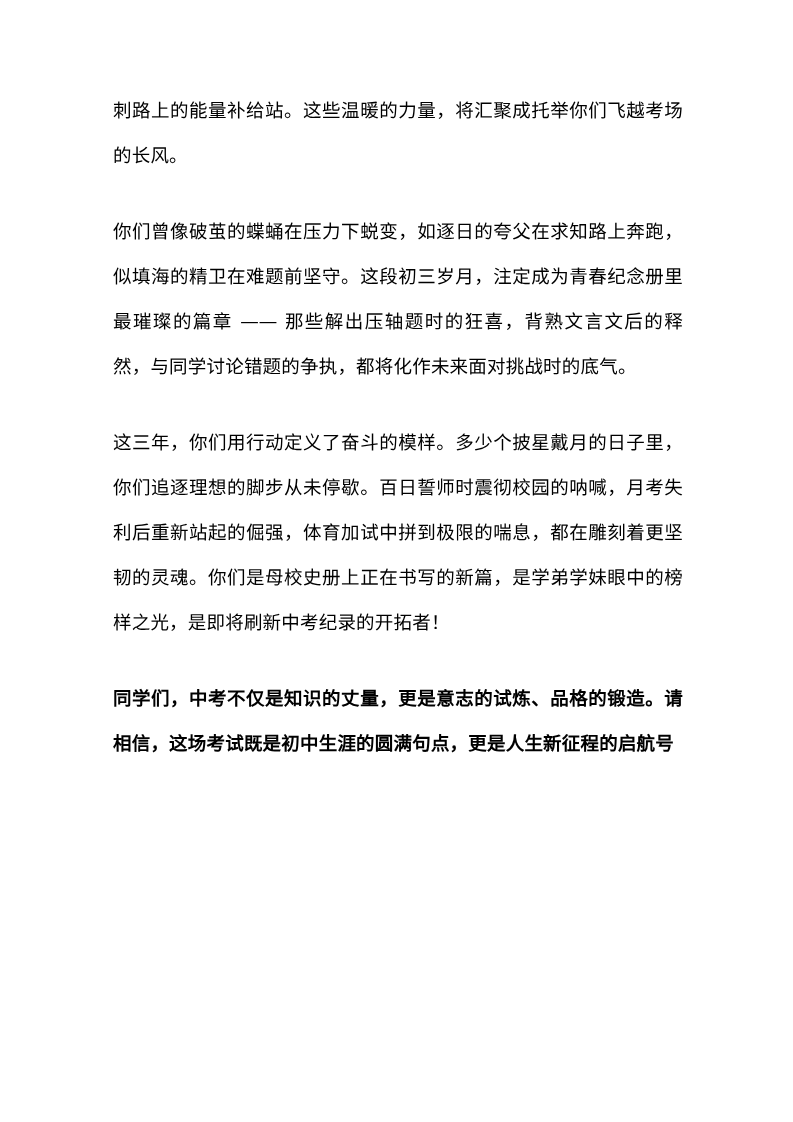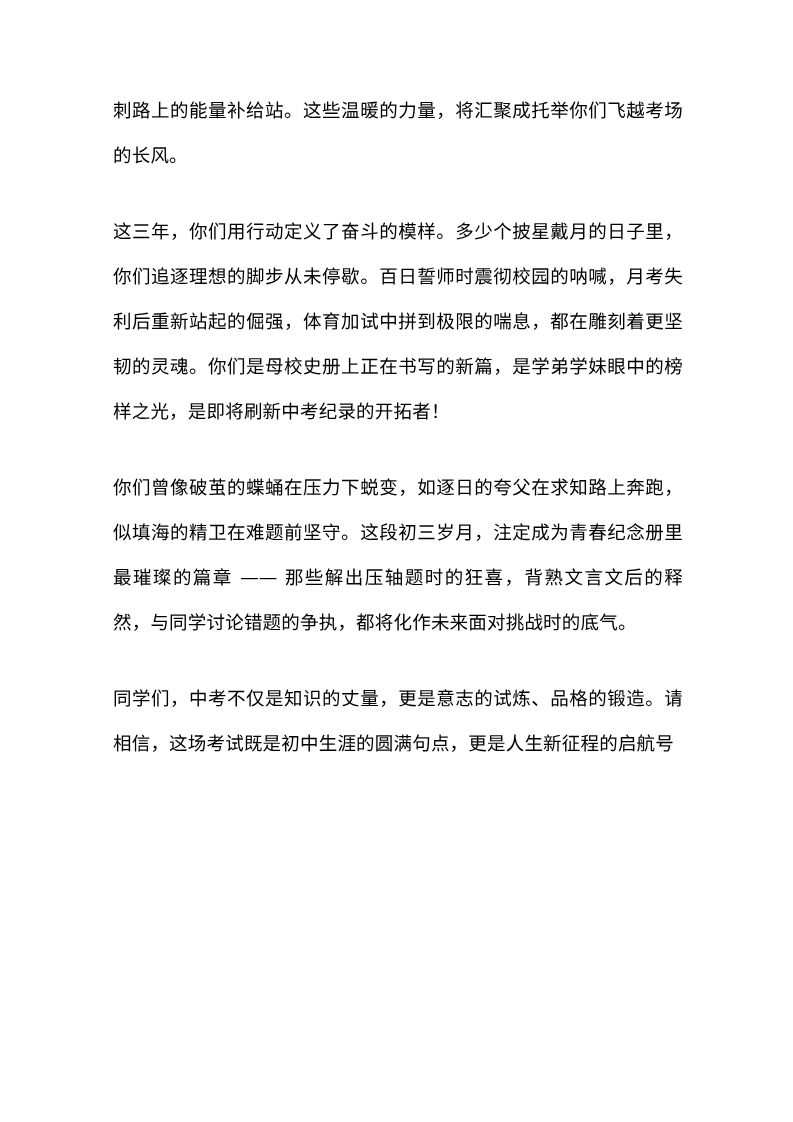--- a/index.html
+++ b/index.html
@@ -32,25 +32,26 @@
     font-size: 18.5px;
     line-height: 45px;
     text-align: justify;
     text-justify: inter-ideograph;
     margin: 0 0 31px 0;
     letter-spacing: 0.2px;
     word-break: break-all;
   }
   .para:last-child {
     margin-bottom: 0;
+    font-weight: bold;
   }
 </style>
 </head>
 <body>
 
 <div class="page">
   <div class="content">
     <p class="para">刺路上的能量补给站。这些温暖的力量，将汇聚成托举你们飞越考场的长风。</p>
+    <p class="para">你们曾像破茧的蝶蛹在压力下蜕变，如逐日的夸父在求知路上奔跑，似填海的精卫在难题前坚守。这段初三岁月，注定成为青春纪念册里最璀璨的篇章 —— 那些解出压轴题时的狂喜，背熟文言文后的释然，与同学讨论错题的争执，都将化作未来面对挑战时的底气。</p>
     <p class="para">这三年，你们用行动定义了奋斗的模样。多少个披星戴月的日子里，你们追逐理想的脚步从未停歇。百日誓师时震彻校园的呐喊，月考失利后重新站起的倔强，体育加试中拼到极限的喘息，都在雕刻着更坚韧的灵魂。你们是母校史册上正在书写的新篇，是学弟学妹眼中的榜样之光，是即将刷新中考纪录的开拓者！</p>
-    <p class="para">你们曾像破茧的蝶蛹在压力下蜕变，如逐日的夸父在求知路上奔跑，似填海的精卫在难题前坚守。这段初三岁月，注定成为青春纪念册里最璀璨的篇章 —— 那些解出压轴题时的狂喜，背熟文言文后的释然，与同学讨论错题的争执，都将化作未来面对挑战时的底气。</p>
     <p class="para">同学们，中考不仅是知识的丈量，更是意志的试炼、品格的锻造。请相信，这场考试既是初中生涯的圆满句点，更是人生新征程的启航号</p>
   </div>
 </div>
 
 </body></html>

